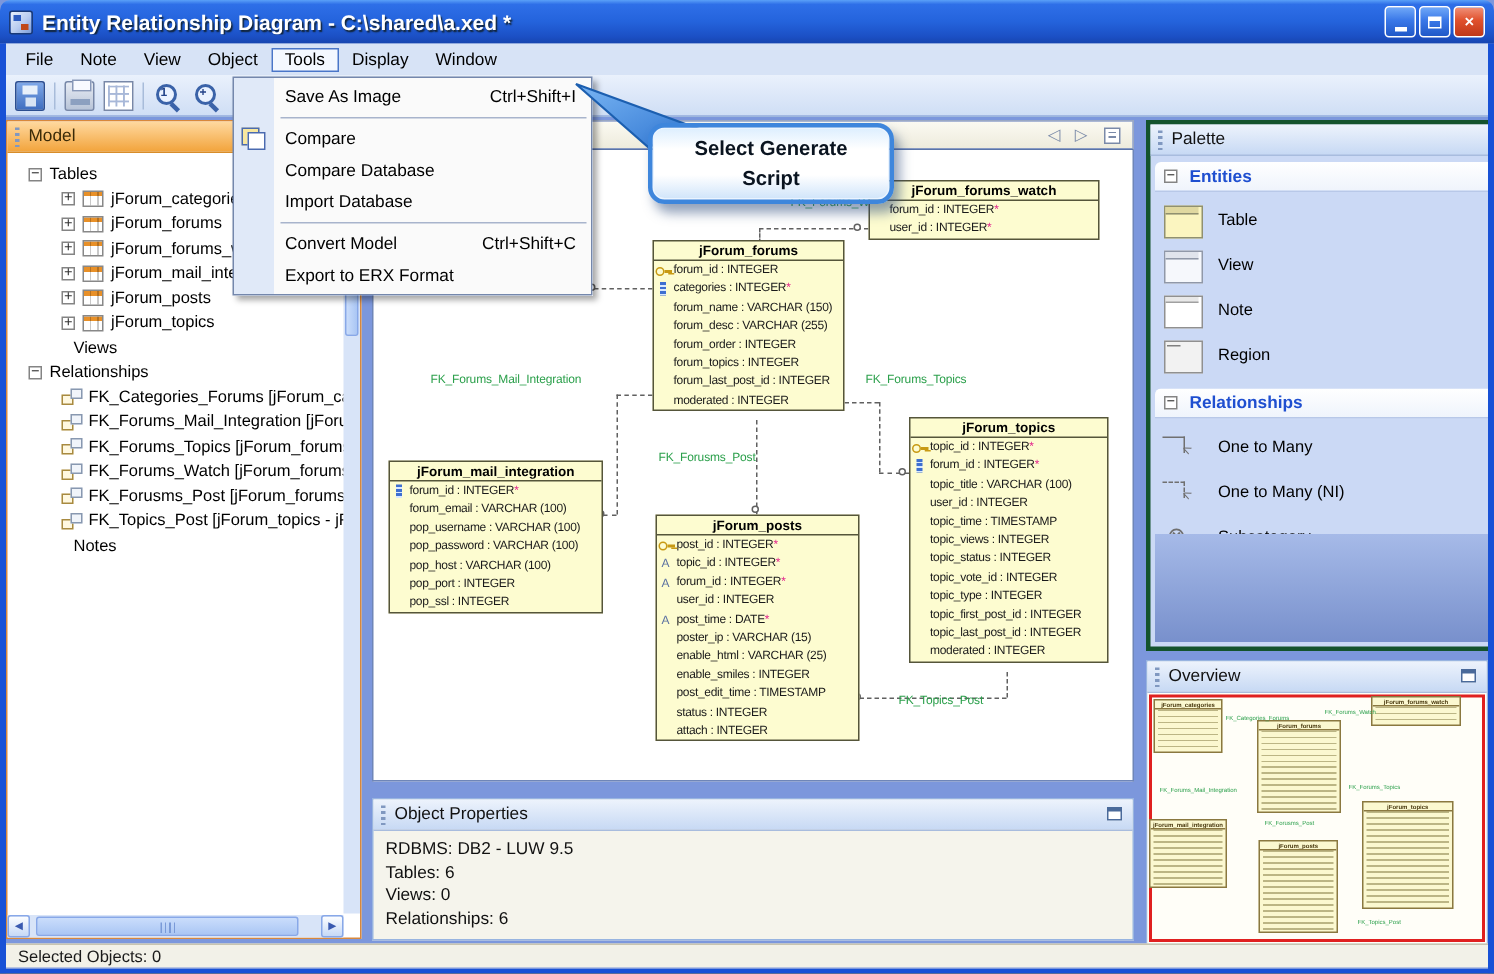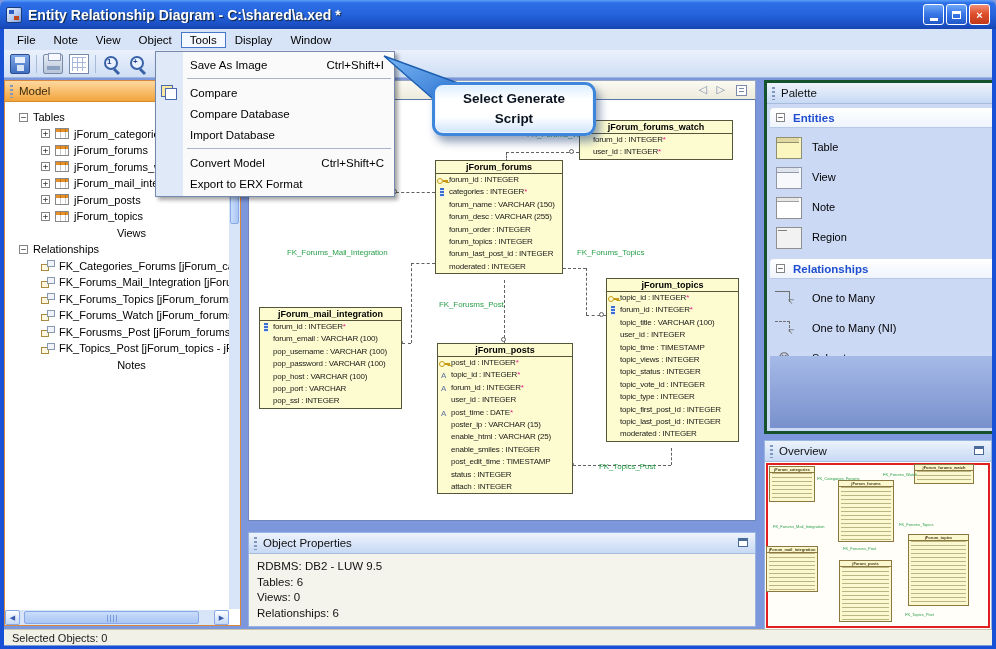--- a/index.html
+++ b/index.html
@@ -55,21 +55,21 @@
   .phead.orange{background:linear-gradient(180deg,#FFD9A0 0%,#F2A43C 100%);border-bottom:1px solid #D88C28;color:#3A2A08;}
   .phead.blue{background:linear-gradient(180deg,#EDF3FC 0%,#C7D9F4 100%);border-bottom:1px solid #A8BCDE;color:#111;}
 
   #model-panel{left:4px;top:80px;width:237px;height:546px;border:1px solid #D8883C;}
   .tree{position:absolute;left:0;top:21px;right:11px;bottom:16px;overflow:hidden;font-size:11px;color:#000;padding-top:6px;}
   .t-row{height:16.5px;line-height:16.5px;white-space:nowrap;position:relative;}
   .t-label{vertical-align:middle;}
   .expander{display:inline-block;width:9px;height:9px;border:1px solid #848484;background:#fff;color:#333;
     font-size:9px;line-height:7px;text-align:center;vertical-align:middle;margin-right:5px;font-family:"DejaVu Sans Mono",monospace;}
   .lvl1{padding-left:14px;}
-  .lvl1.leaf{padding-left:29px;text-align:center;}
+  .lvl1.leaf{padding-left:44px;}
   .lvl2{padding-left:36px;}
   .tbl-ico{display:inline-block;width:14px;height:11px;border:1px solid #888;background:
     linear-gradient(180deg,#E89028 0 3px,#fff 3px),
     linear-gradient(90deg,transparent 0 4px,#C8C8C8 4px 5px,transparent 5px 9px,#C8C8C8 9px 10px,transparent 10px);
     background-blend-mode:multiply;vertical-align:middle;margin-right:5px;}
   .rel-ico{display:inline-block;width:14px;height:11px;position:relative;vertical-align:middle;margin-right:4px;}
   .rel-ico::before{content:"";position:absolute;left:0;bottom:0;width:6px;height:5px;border:1px solid #A88A40;background:#FFF8E0;}
   .rel-ico::after{content:"";position:absolute;right:0;top:0;width:6px;height:5px;border:1px solid #8898B0;background:#F0F4FA;}
 
   .hscroll{position:absolute;left:0;bottom:0;height:15px;right:11px;background:#D8E4F8;display:flex;align-items:center;}
@@ -439,21 +439,21 @@
             <div class="e-row">
                 <span>pop_username : VARCHAR (100)</span>
               </div>
             <div class="e-row">
                 <span>pop_password : VARCHAR (100)</span>
               </div>
             <div class="e-row">
                 <span>pop_host : VARCHAR (100)</span>
               </div>
             <div class="e-row">
-                <span>pop_port : VARCHAR</span>
+                <span>pop_port : INTEGER</span>
               </div>
             <div class="e-row">
                 <span>pop_ssl : INTEGER</span>
               </div>
           </div>
         </div>
         <div class="entity" style="left: 188px; top: 243px; width: 136px;">
           <div class="e-head">jForum_posts</div>
           <div>
 

